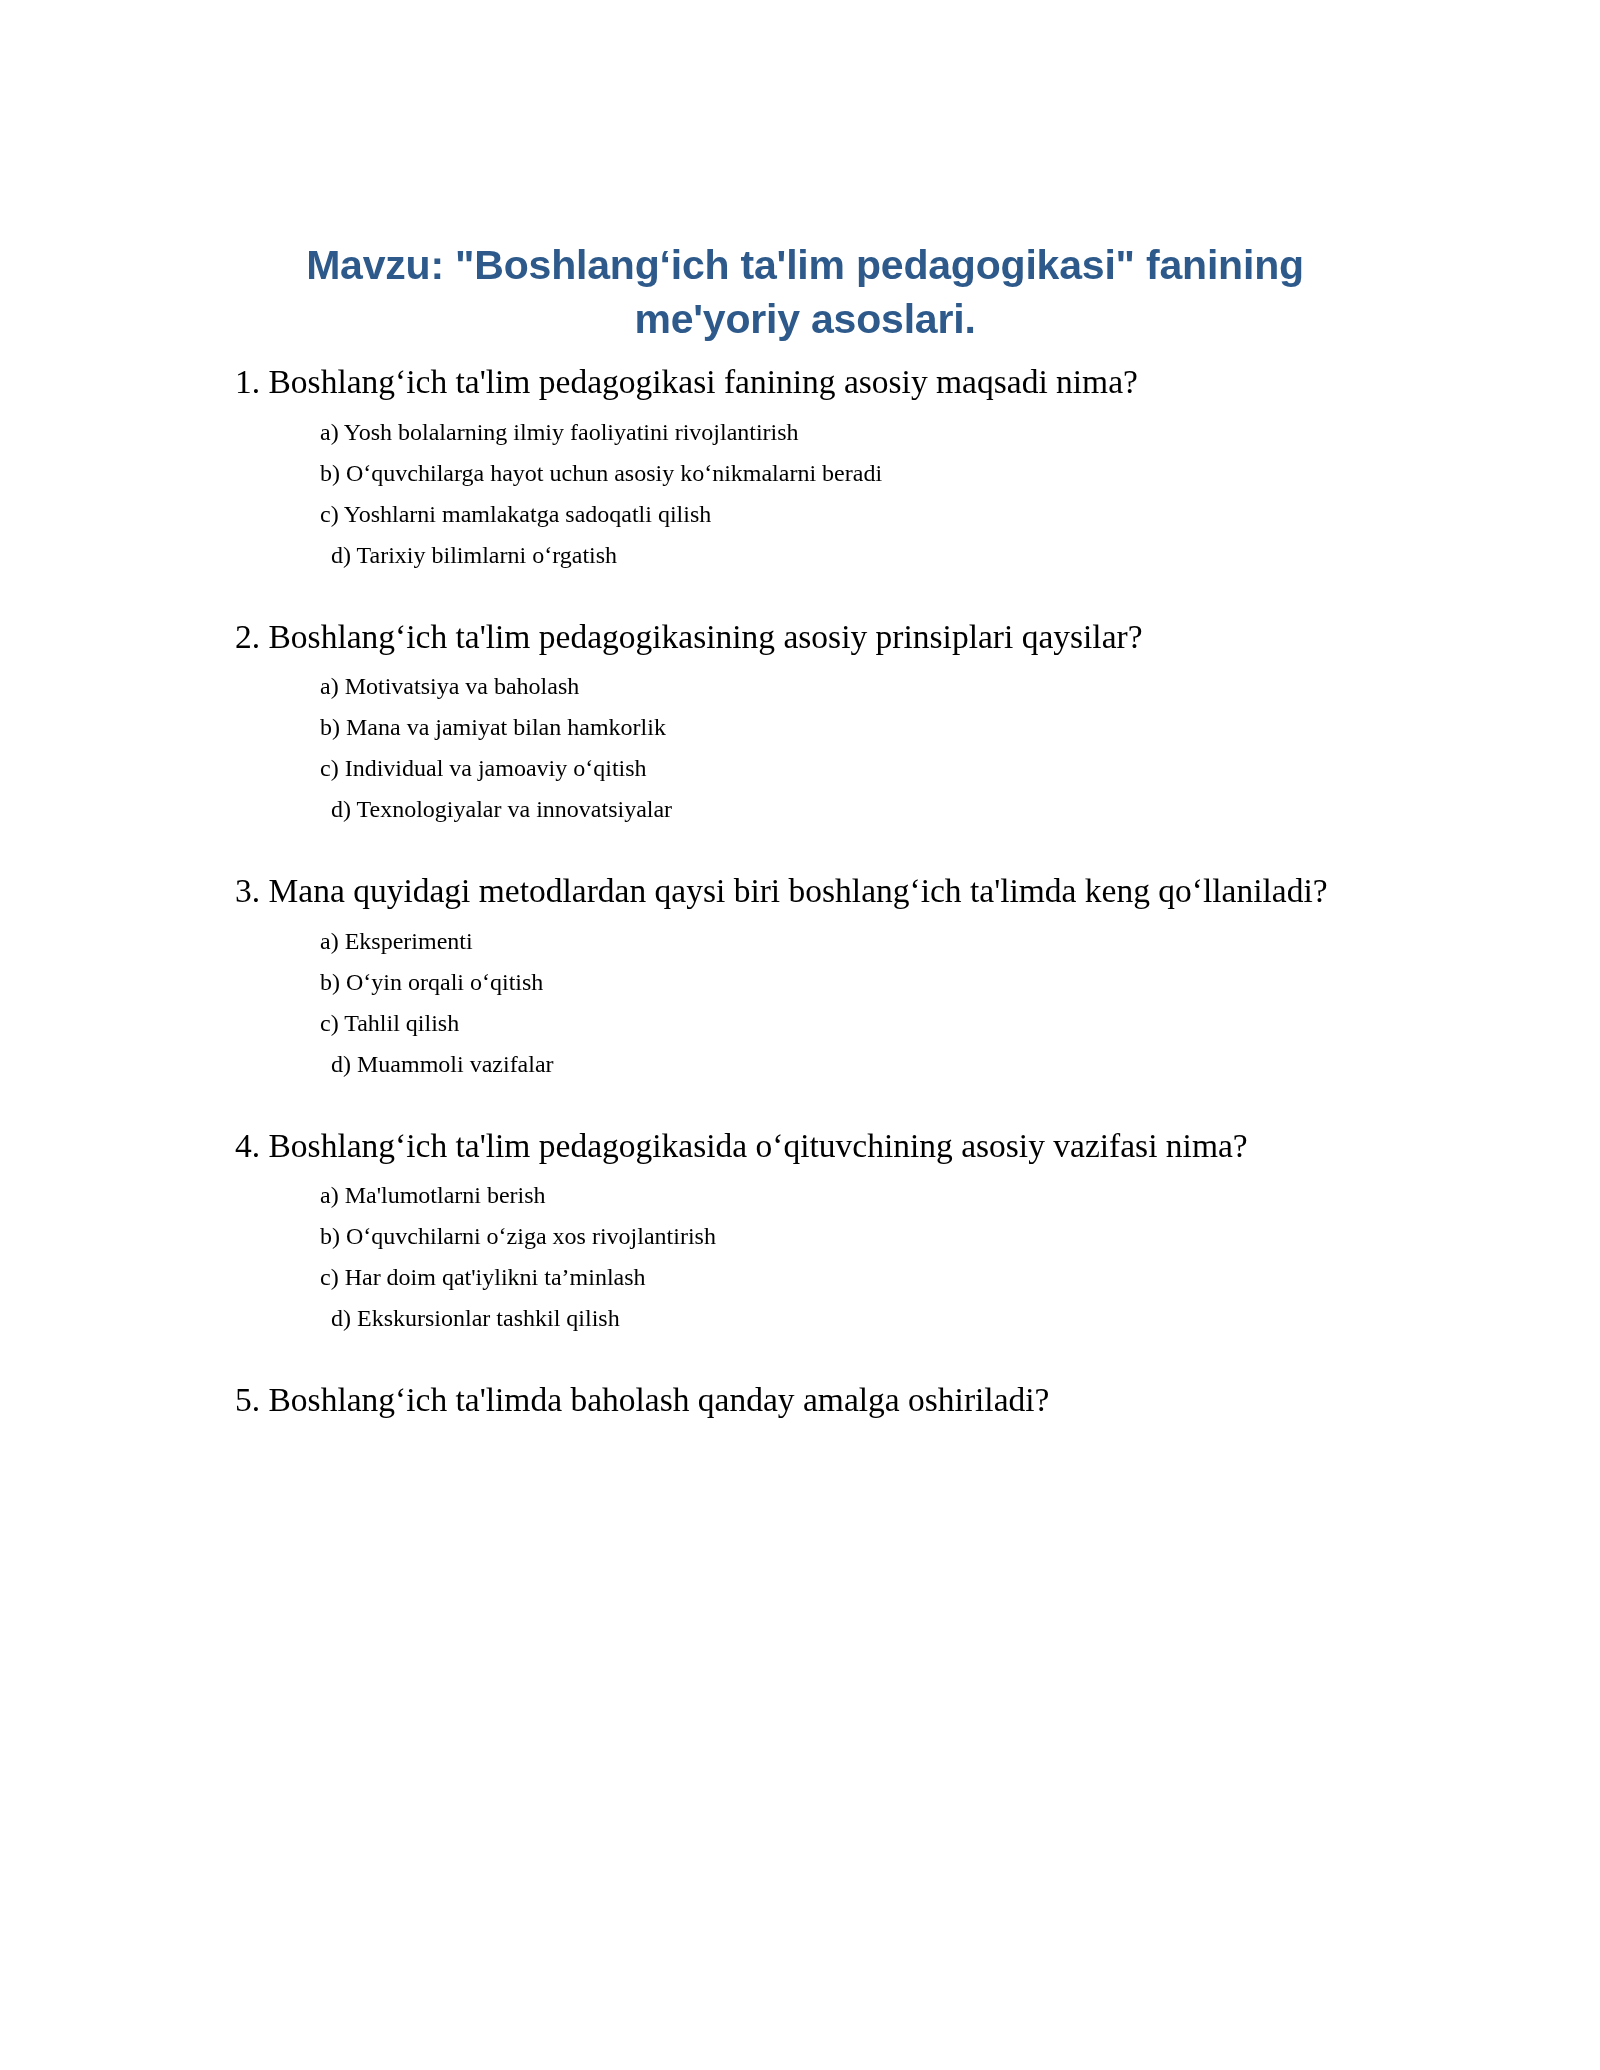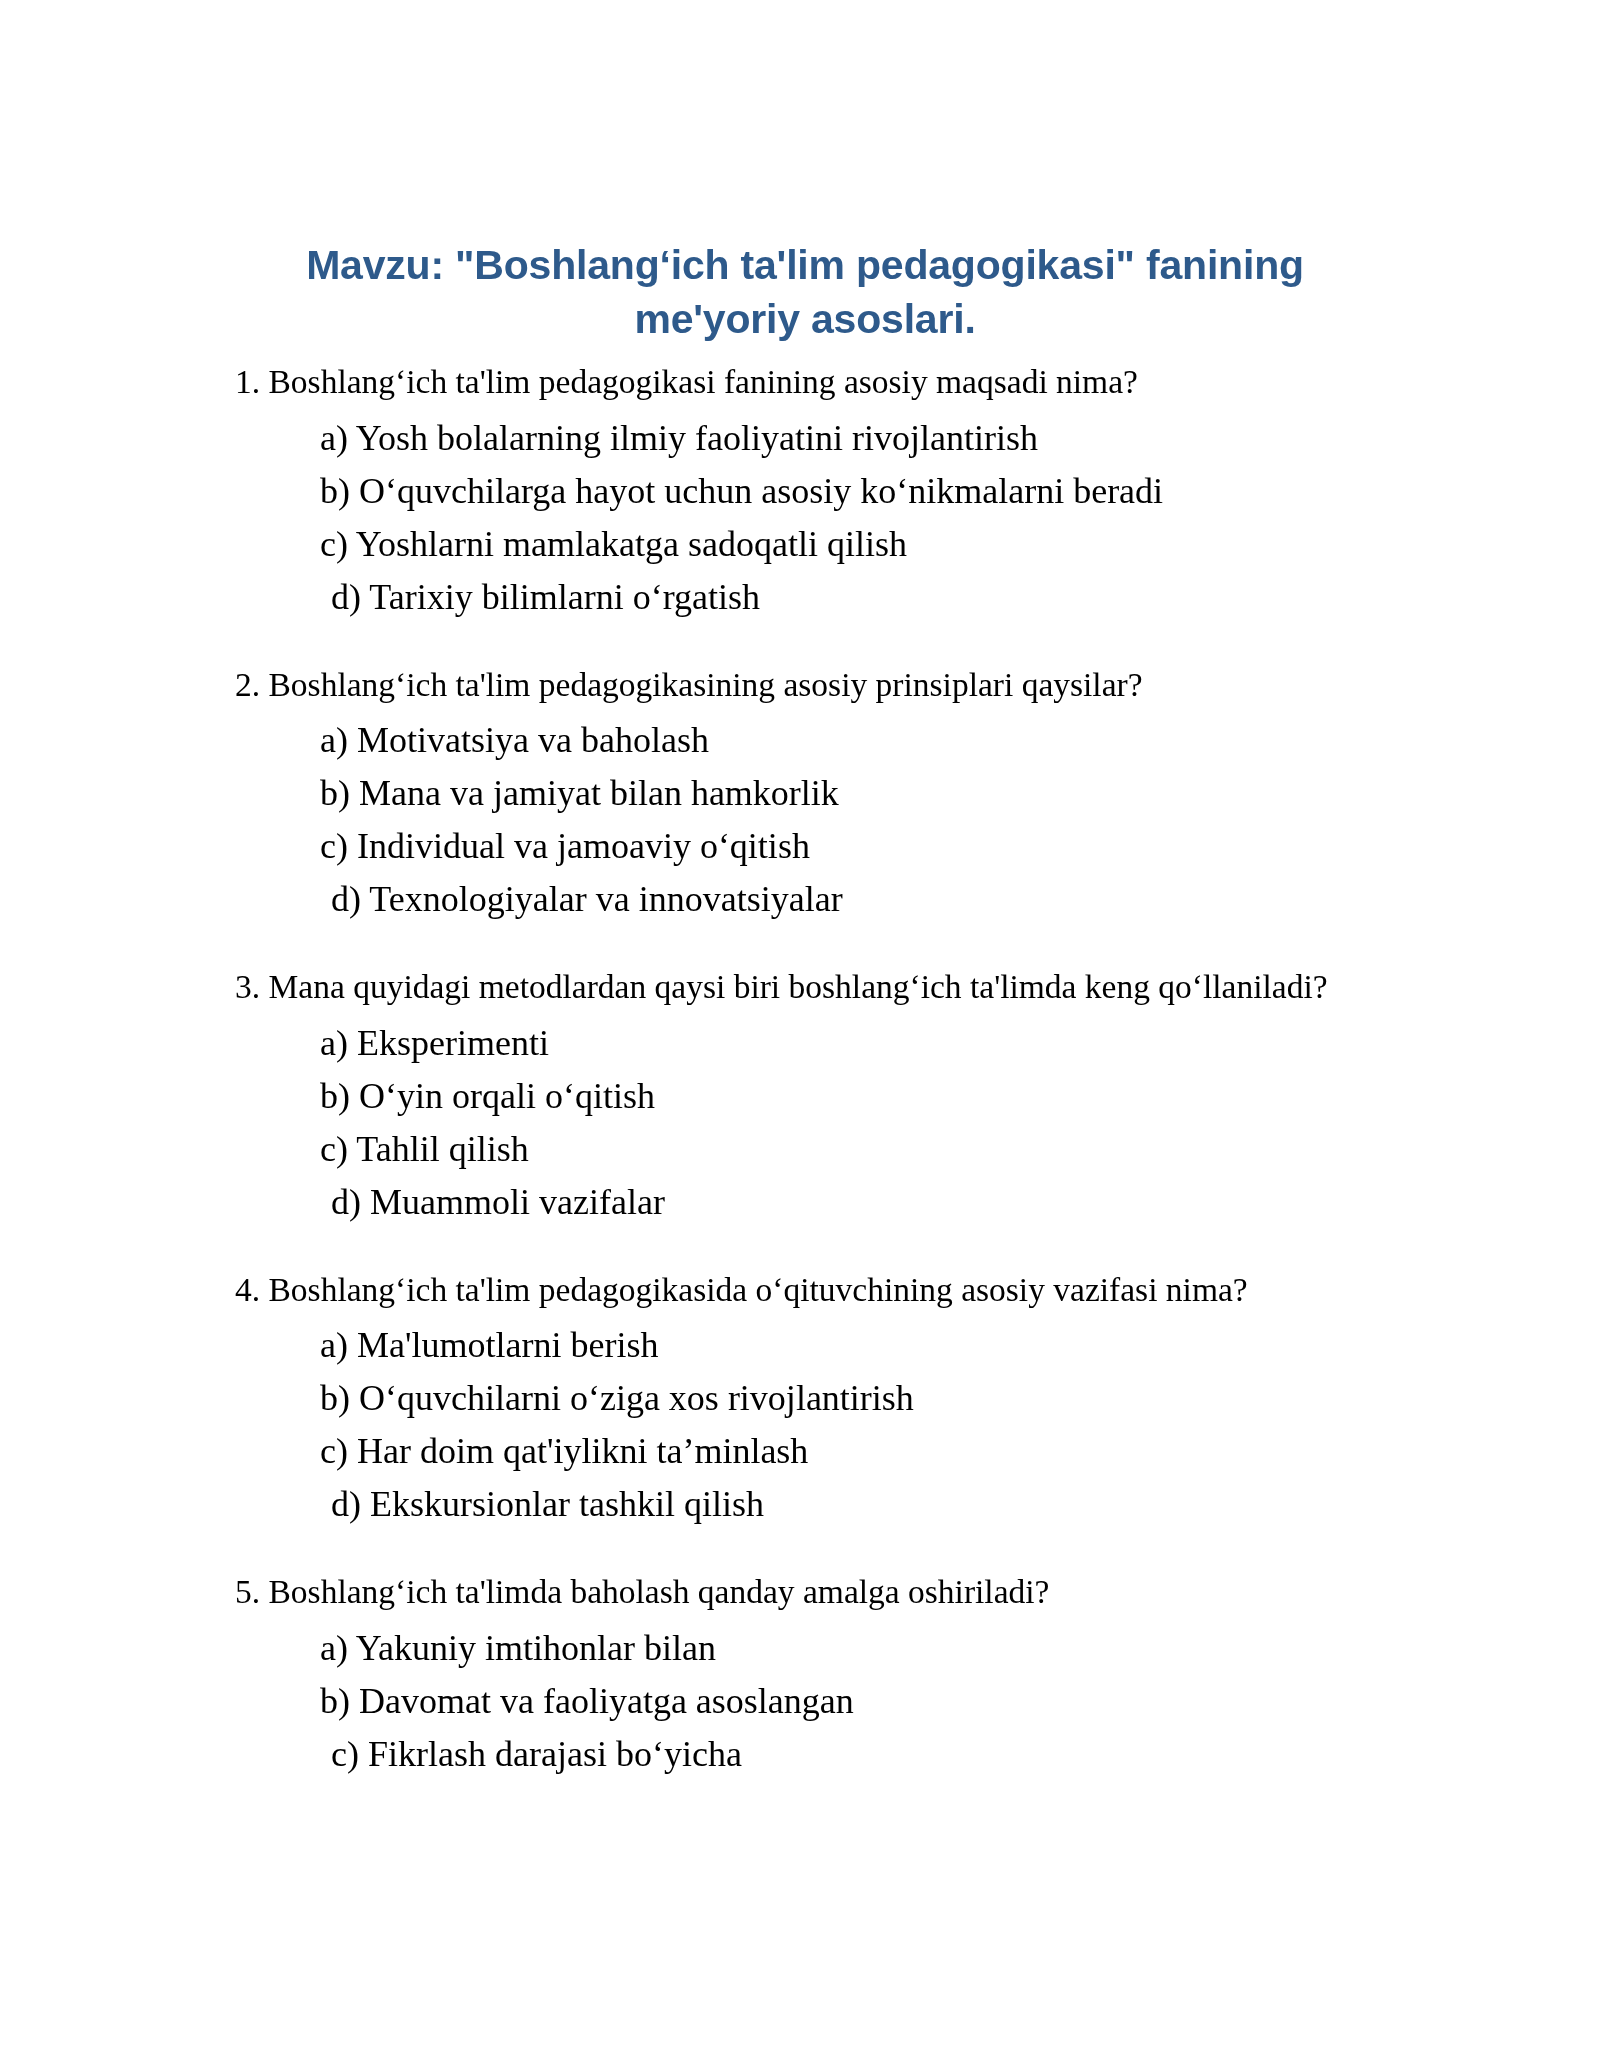--- a/index.html
+++ b/index.html
@@ -54,21 +54,21 @@
     margin: 0 0 14px 0;
     padding: 0 11px 0 235px;
     white-space: nowrap;
   }
   .options {
     list-style: none;
     margin: 0;
     padding: 0;
   }
   .option {
-    font-size: 36px;
+    font-size: 24px;
     line-height: 1.0;
     margin: 0 0 17px 0;
     padding: 0 0 0 320px;
     white-space: nowrap;
   }
   .option:last-child {
     margin-bottom: 0;
     margin-left: 11px;
   }
 </style>
@@ -116,21 +116,16 @@
       <ul class="options">
         <li class="option">a) Ma'lumotlarni berish</li>
         <li class="option">b) O‘quvchilarni o‘ziga xos rivojlantirish</li>
         <li class="option">c) Har doim qat'iylikni ta’minlash</li>
         <li class="option">d) Ekskursionlar tashkil qilish</li>
       </ul>
     </div>
 
     <div class="qblock">
       <p class="question">5. Boshlang‘ich ta'limda baholash qanday amalga oshiriladi?</p>
-      <ul class="options">
-        <li class="option">a) Yakuniy imtihonlar bilan</li>
-        <li class="option">b) Davomat va faoliyatga asoslangan</li>
-        <li class="option">c) Fikrlash darajasi bo‘yicha</li>
-      </ul>
     </div>
 
   </div>
 </div>
 
 </body></html>

